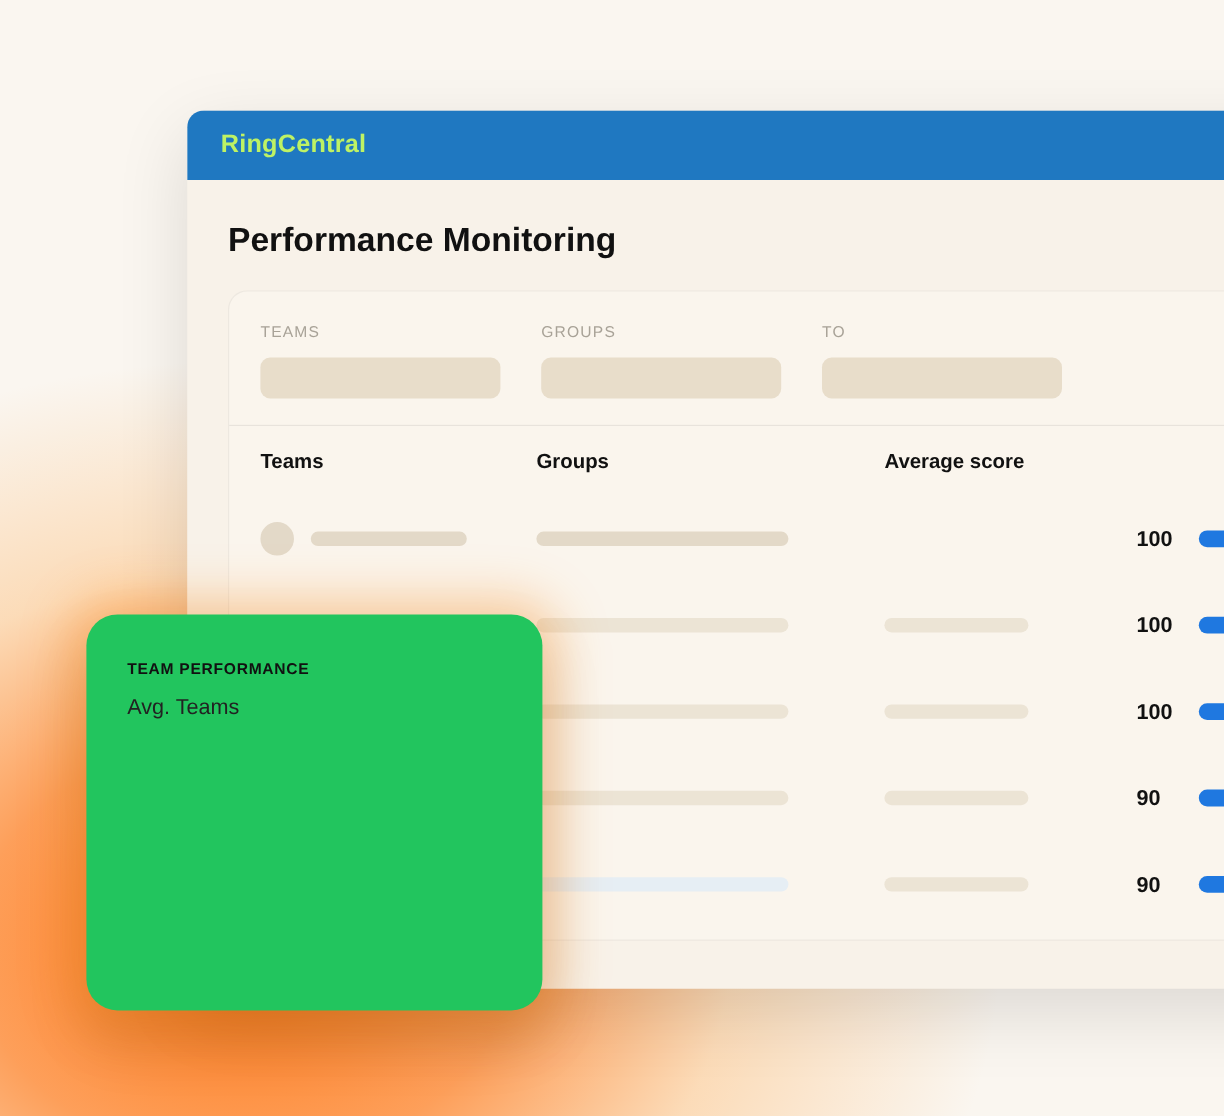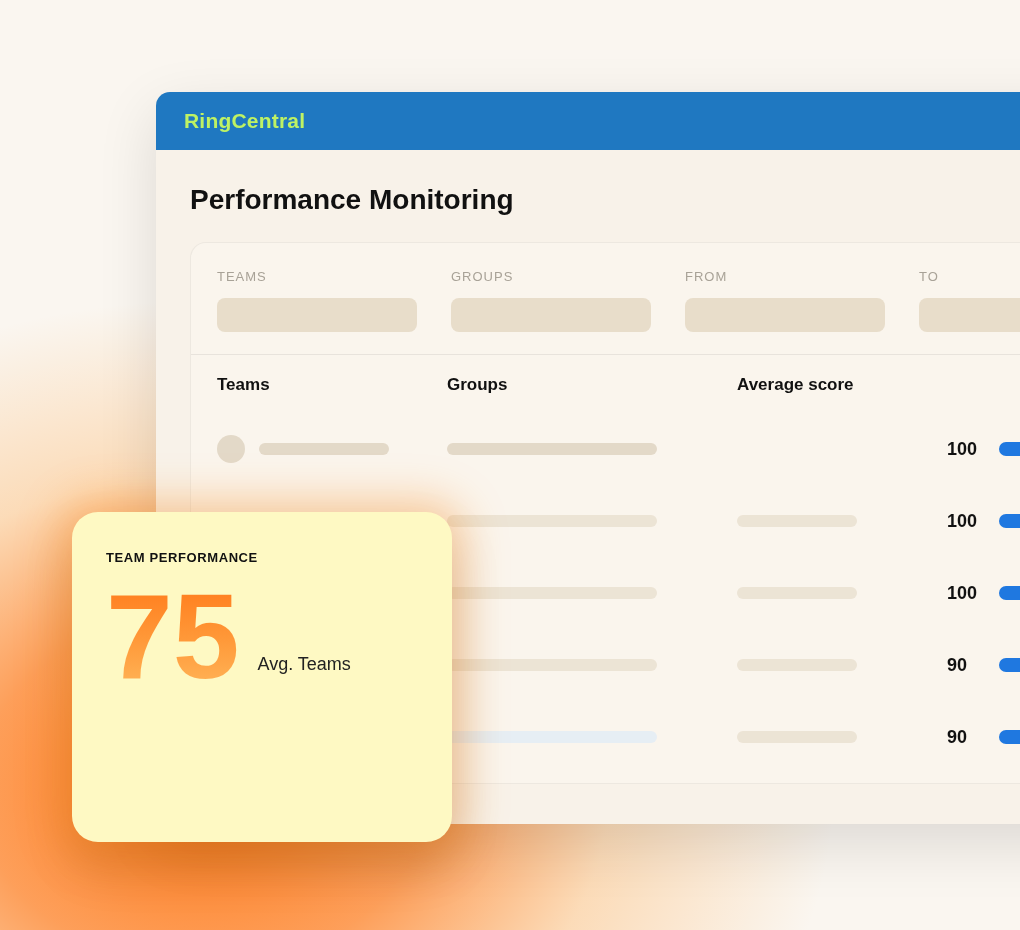--- a/index.html
+++ b/index.html
@@ -103,21 +103,21 @@
   .score-num { font-size:18px; color:#111; min-width:36px;font-weight:bold; }
   .score-bar { width:64px; height:14px; border-radius:8px; background:#1f78e0; }
 
   
   .float-card {
     position:absolute;
     left:72px;
     top:512px;
     width:380px;
     height:330px;
-    background:#fef9c3;
+    background:#22c55e;
     border-radius:26px;
     box-shadow: 0 0 40px 14px rgba(255,140,30,0.35), 0 24px 50px rgba(0,0,0,0.15);
     padding:38px 34px 30px 34px;
   }
   .float-label {
     font-size:13px;
     font-weight:700;
     letter-spacing:0.6px;
     color:#111;
     margin-bottom:14px;
@@ -162,24 +162,20 @@
       <div class="filters">
         <div>
           <div class="filter-label">TEAMS</div>
           <div class="filter-input"></div>
         </div>
         <div>
           <div class="filter-label">GROUPS</div>
           <div class="filter-input"></div>
         </div>
         <div>
-          <div class="filter-label">FROM</div>
-          <div class="filter-input"></div>
-        </div>
-        <div>
           <div class="filter-label">TO</div>
           <div class="filter-input"></div>
         </div>
       </div>
 
       <div class="divider"></div>
 
       <div class="table-head">
         <div>Teams</div>
         <div>Groups</div>
@@ -265,16 +261,15 @@
         </div>
       </div>
 
     </div>
   </div>
 </div>
 
 <div class="float-card">
   <div class="float-label">TEAM PERFORMANCE</div>
   <div class="float-metric">
-    <div class="metric-value">75</div>
     <div class="metric-sub">Avg. Teams</div>
   </div>
 </div>
 
 </body></html>

